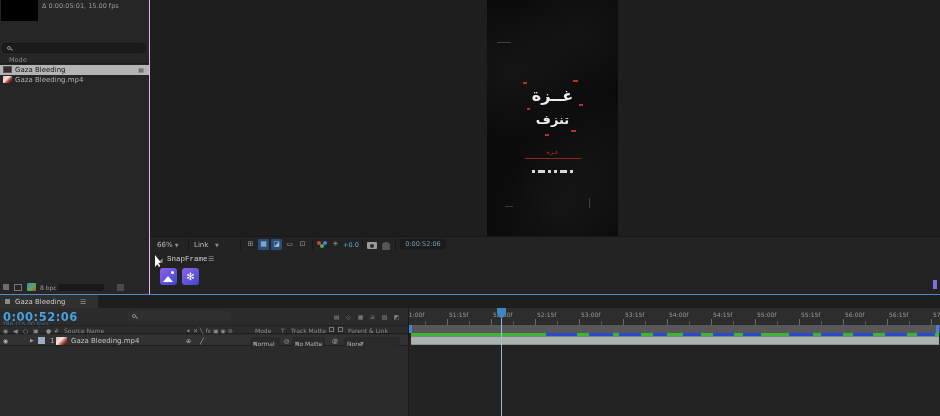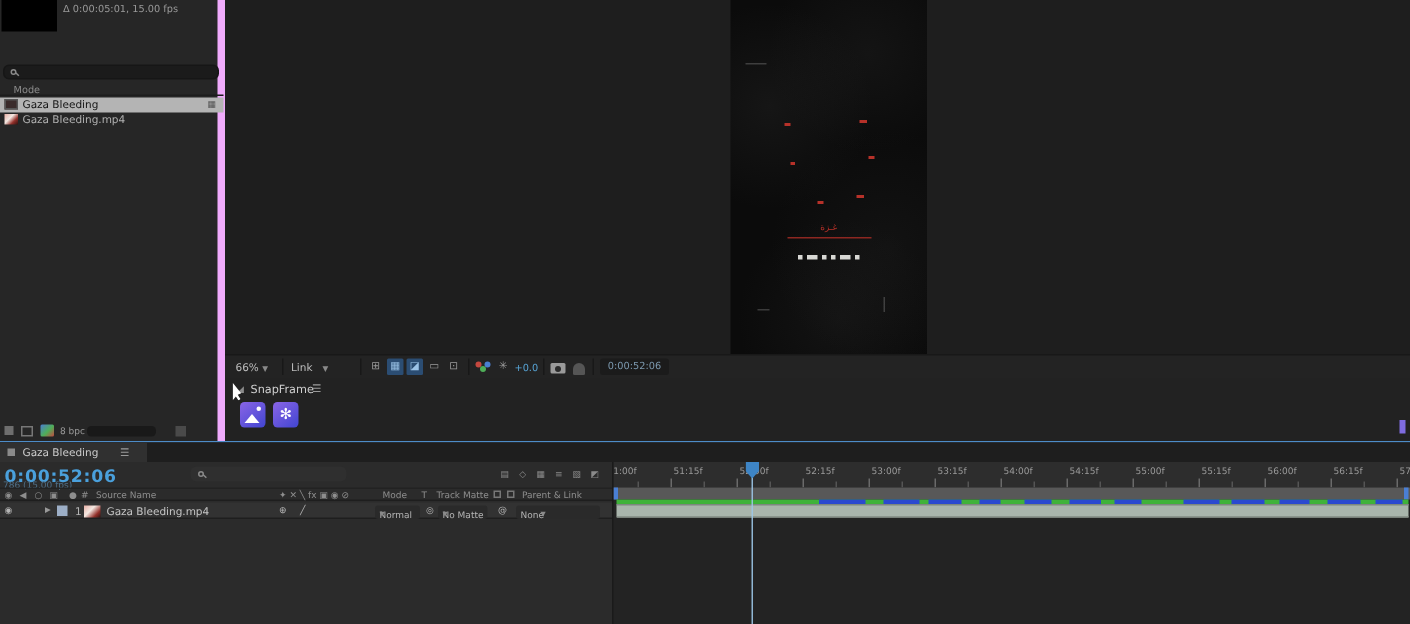--- a/index.html
+++ b/index.html
@@ -1,20 +1,20 @@
 <!DOCTYPE html>
 <html><head>
 <meta charset="utf-8">
 <style>
   html,body{margin:0;padding:0;background:#202020;}
   *{box-sizing:border-box;font-family:"DejaVu Sans",sans-serif;}
   #app{position:relative;width:940px;height:416px;background:#202020;overflow:hidden;}
 
   
-  #project-panel{position:absolute;left:0;top:0;width:150px;height:294px;background:#262626;border-right:5px solid #f0abfc;}
+  #project-panel{position:absolute;left:0;top:0;width:150px;height:294px;background:#262626;border-right:1px solid #f0abfc;}
   .prj-thumb{position:absolute;left:1px;top:0;width:37px;height:21px;background:#000;}
   .prj-info{position:absolute;left:42px;top:2px;font-size:6.5px;color:#9a9a9a;white-space:nowrap;}
   .prj-search{position:absolute;left:2px;top:43px;width:144px;height:10px;background:#1b1b1b;border:1px solid #161616;border-radius:4px;}
   .mag{position:absolute;left:4px;top:1.5px;width:4px;height:4px;border:1px solid #8a8a8a;border-radius:50%;}
   .mag::after{content:"";position:absolute;width:3px;height:1px;background:#8a8a8a;transform:rotate(45deg);right:-3px;bottom:-1px;}
   .prj-header{position:absolute;left:0;top:55px;width:149px;height:9px;border-bottom:1px solid #1c1c1c;}
   .prj-header span{position:absolute;left:9px;top:1px;font-size:6.5px;color:#8a8a8a;}
   #project-item-list{position:absolute;left:0;top:65px;width:149px;}
   .prj-row{position:relative;width:149px;height:10px;color:#b0b0b0;}
   .prj-row.sel{background:#b4b4b4;color:#141414;}
@@ -56,21 +56,21 @@
   .ct-ico.on{background:#2b4d73;color:#9cc4e8;border-radius:1px;}
   .rgb-dot{position:absolute;width:4px;height:4px;border-radius:50%;}
   .cam{position:absolute;top:5px;width:10px;height:7px;background:#9a9a9a;border-radius:1px;}
   .cam::after{content:"";position:absolute;left:3px;top:1.5px;width:4px;height:4px;border-radius:50%;background:#2a2a2a;}
   .ghost{position:absolute;top:5px;width:8px;height:8px;background:#555;border-radius:4px 4px 1px 1px;}
   .ct-tc{position:absolute;top:2px;width:46px;height:11px;background:#1b1b1b;border-radius:2px;text-align:center;line-height:11px;font-size:6.5px;color:#7d9ab0;}
 
   
   #snap-panel{position:absolute;left:150px;top:252px;width:790px;height:42px;background:#222;}
   .sf-chev{position:absolute;left:8px;top:4px;font-size:6px;color:#8a8a8a;}
-  .sf-tab{position:absolute;left:17px;top:3px;font-size:7.5px;color:#cfcfcf;}
+  .sf-tab{position:absolute;left:17px;top:3px;font-size:7.5px;color:#cfcfcf;font-family:Liberation Mono, monospace;}
   .sf-menu{position:absolute;left:58px;top:3px;font-size:7px;color:#9a9a9a;}
   .sf-btn{position:absolute;top:16px;width:17px;height:17px;border-radius:3px;background:linear-gradient(140deg,#8a65e6 0%,#4145d1 100%);}
   .sf-mtn{position:absolute;left:3px;bottom:3px;width:0;height:0;border-left:5px solid transparent;border-right:5px solid transparent;border-bottom:6px solid #fff;}
   .sf-sun{position:absolute;right:3px;top:3px;width:3px;height:3px;border-radius:50%;background:#fff;}
   .sf-gear{position:absolute;left:0;top:0;width:17px;height:17px;text-align:center;line-height:17px;font-size:10px;color:#fff;}
   .sf-purple{position:absolute;left:783px;top:28px;width:4px;height:9px;background:#7f6ce0;}
   #cursor{position:absolute;left:155px;top:255px;width:8px;height:12px;background:#fff;
     clip-path:polygon(0 0,0 100%,28% 78%,50% 100%,66% 92%,44% 68%,72% 60%);
     filter:drop-shadow(0 0 1px #000);z-index:50;}
 
@@ -141,20 +141,22 @@
       <span class="pf-box"></span>
       <span class="pf-pic"></span>
       <span class="pf-depth">8 bpc</span>
       <span class="pf-pill"></span>
       <span class="pf-grip"></span>
     </div>
   </div>
 
   <div id="comp-panel">
     <div id="comp-video">
+      <div class="v-line1">غــزة</div>
+      <div class="v-line2">تنزف</div>
       <div class="v-accent">غـزة</div>
       <div class="v-accent-line"></div>
       <span class="v-mark" style="left:36px;top:82px;width:4px;height:2px;"></span>
       <span class="v-mark" style="left:86px;top:80px;width:5px;height:2px;"></span>
       <span class="v-mark" style="left:92px;top:104px;width:4px;height:2px;"></span>
       <span class="v-mark" style="left:40px;top:108px;width:3px;height:2px;"></span>
       <span class="v-mark" style="left:84px;top:130px;width:5px;height:2px;"></span>
       <span class="v-mark" style="left:58px;top:134px;width:4px;height:2px;"></span>
       <div class="v-glyphs">
         <i></i>

